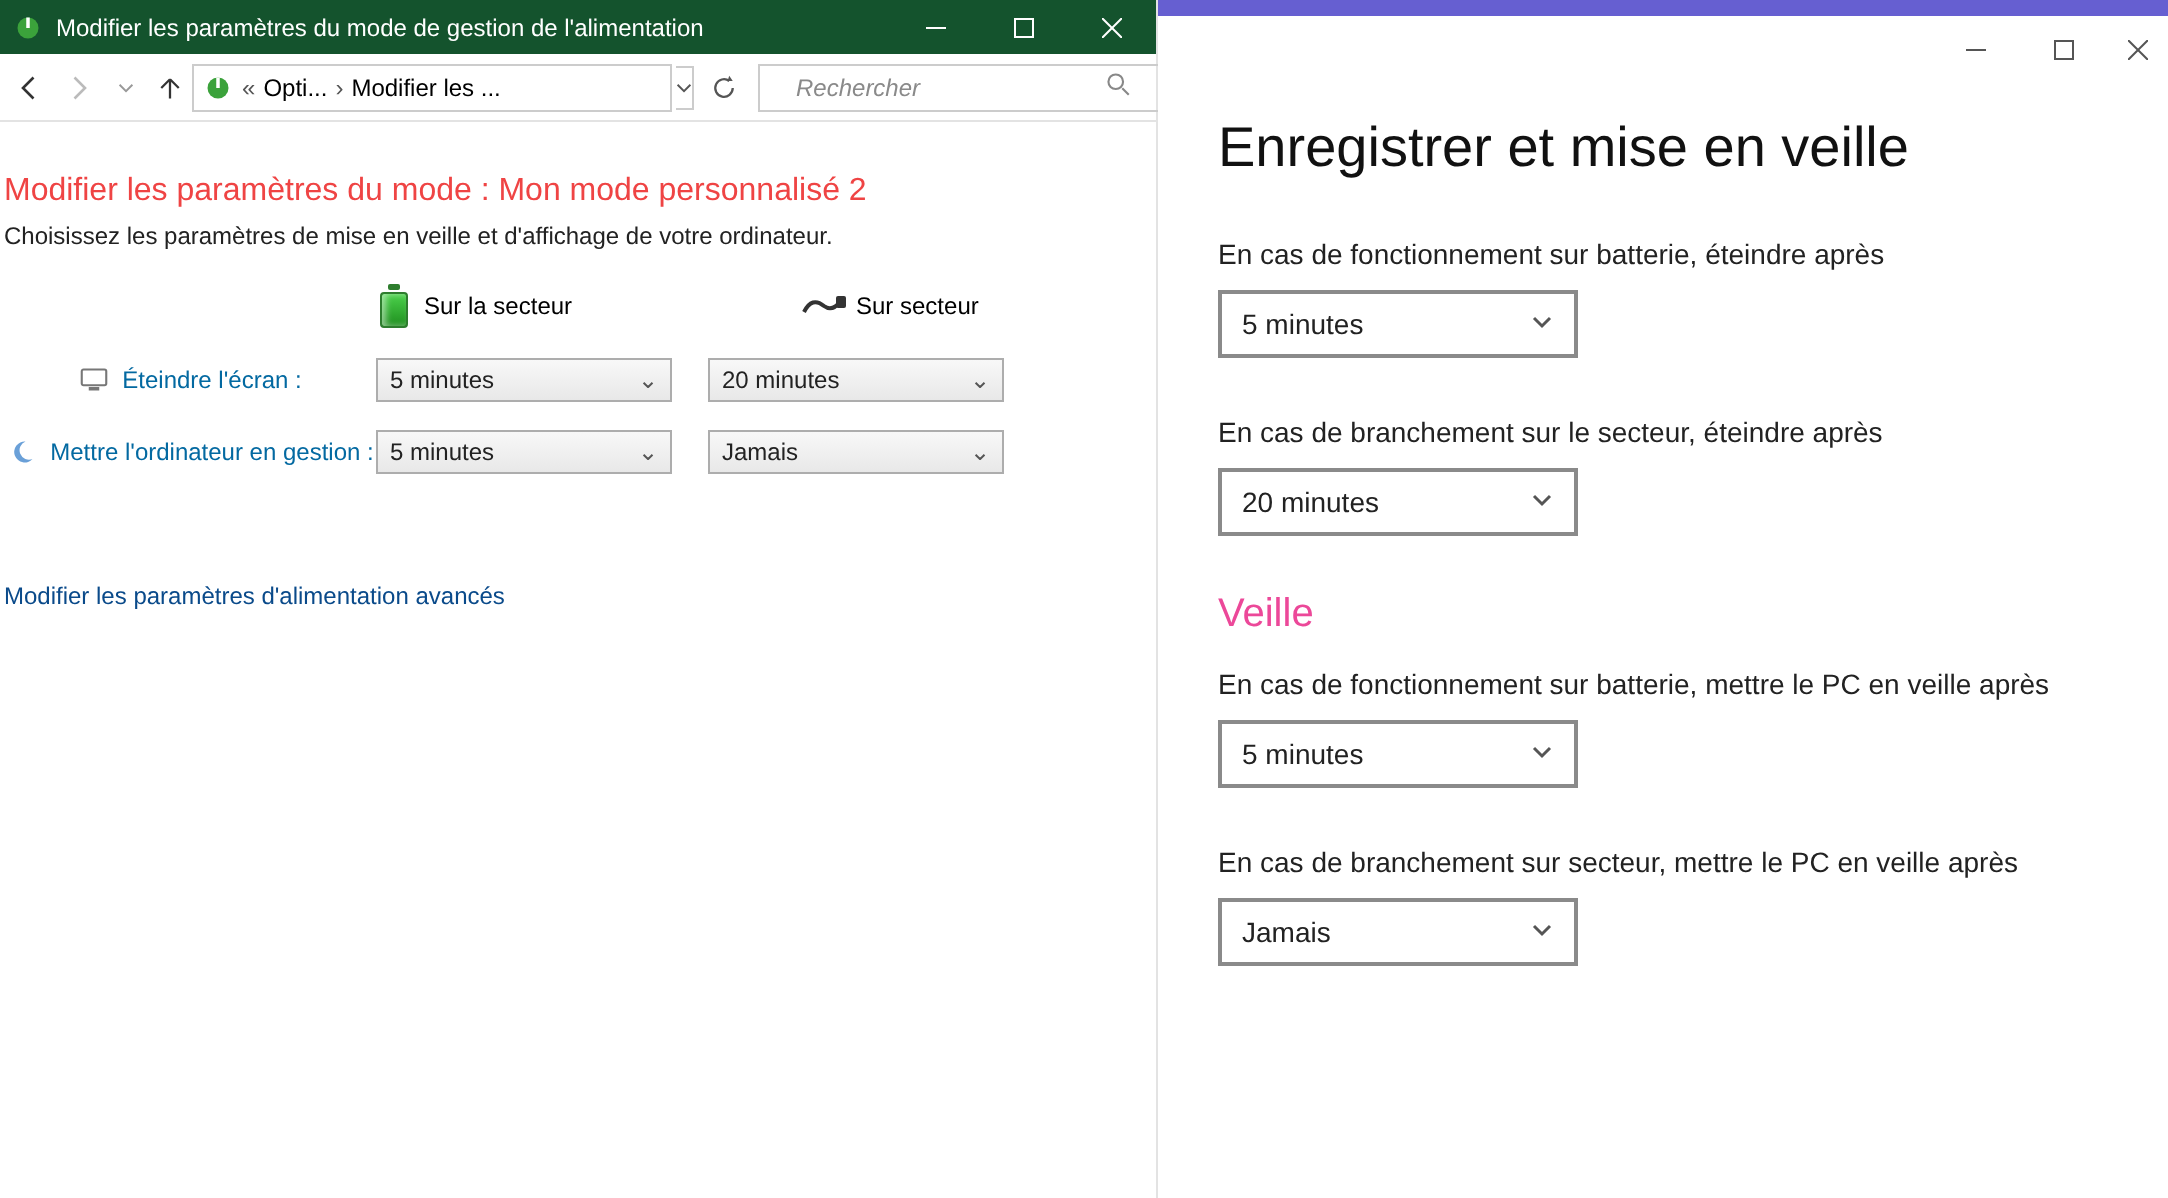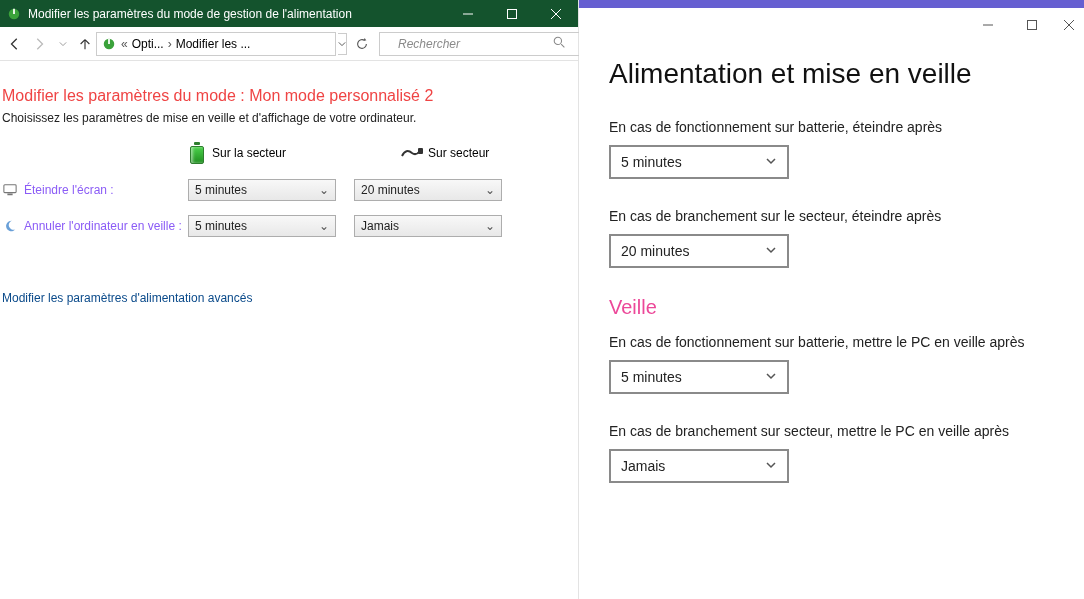--- a/index.html
+++ b/index.html
@@ -151,22 +151,23 @@
     align-items:center;
     margin: 10px 0;
     height:26px;
   }
   .row-label{
     width:188px;
     display:flex;
     align-items:center;
     gap:6px;
     font-size:12px;
-    color:#8b5cf6;
+    color:#0369a1;
     padding-left:2px;
+    justify-content:center;
   }
   .row-label .mini-icon{
     width:16px;height:16px;
     display:inline-flex;align-items:center;justify-content:center;
   }
   .dropdown{
     width:148px;
     height:22px;
     border:1px solid #adadad;
     background:linear-gradient(#f8f8f8,#e8e8e8);
@@ -395,21 +396,21 @@
       </div>
     </div>
 
     <div class="row">
       <div class="row-label">
         <span class="mini-icon">
           <svg width="14" height="14" viewBox="0 0 16 16">
               <path d="M10 2a6 6 0 1 0 4 10 5 5 0 0 1-4-10z" fill="#6aa0d8"></path>
             </svg>
         </span>
-        <span>Annuler l'ordinateur en veille :</span>
+        <span>Mettre l'ordinateur en gestion :</span>
       </div>
       <div class="dropdown">
         <span>5 minutes</span>
         <span class="chev">⌄</span>
       </div>
       <div class="dropdown">
         <span>Jamais</span>
         <span class="chev">⌄</span>
       </div>
     </div>
@@ -434,21 +435,21 @@
     </div>
     <div class="sw-btn ov">
       <svg width="10" height="10" viewBox="0 0 10 10">
           <line x1="0" y1="0" x2="10" y2="10" stroke="#555" stroke-width="1"></line>
           <line x1="10" y1="0" x2="0" y2="10" stroke="#555" stroke-width="1"></line>
         </svg>
     </div>
   </div>
 
   <div class="settings-body">
-    <div class="settings-h1">Alimentation et mise en veille</div>
+    <div class="settings-h1">Enregistrer et mise en veille</div>
 
     <div class="st-label">En cas de fonctionnement sur batterie, éteindre après</div>
     <div class="st-select">
       <span>5 minutes</span>
       <span class="chev">
         <svg width="12" height="12" viewBox="0 0 12 12">
             <path d="M2 4 L6 8 L10 4" fill="none" stroke="#555" stroke-width="1.5"></path>
           </svg>
       </span>
     </div>

